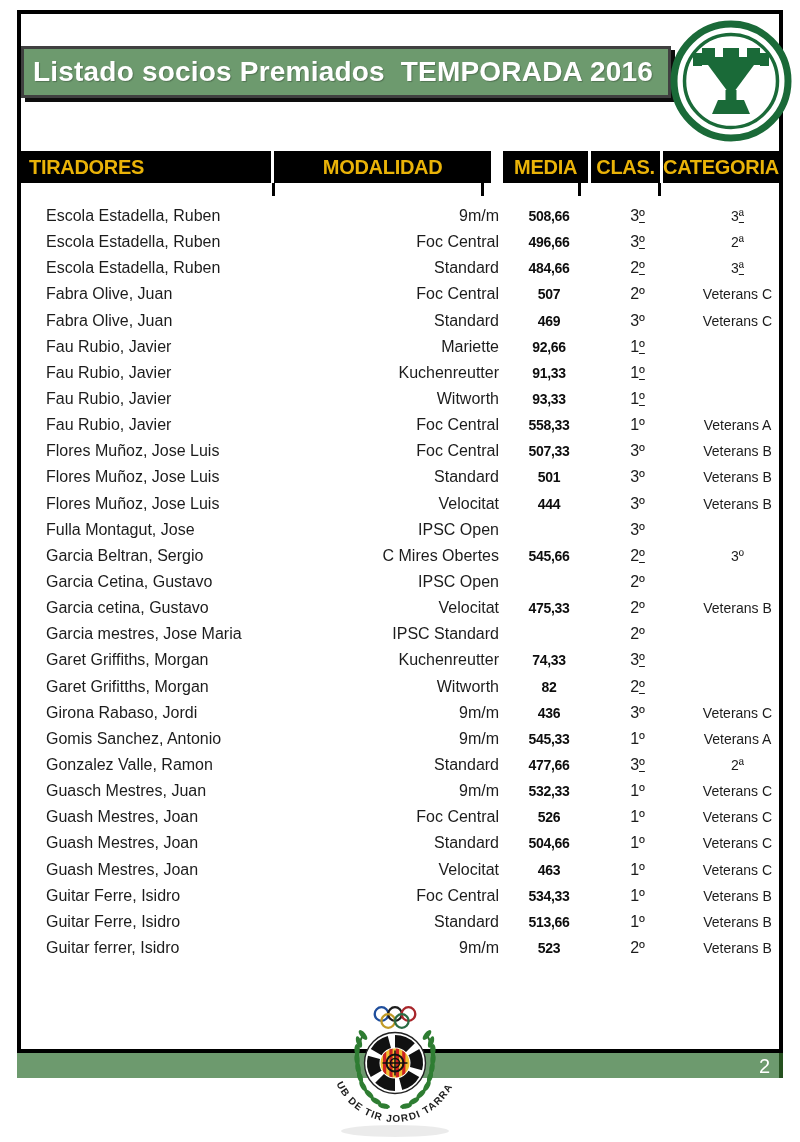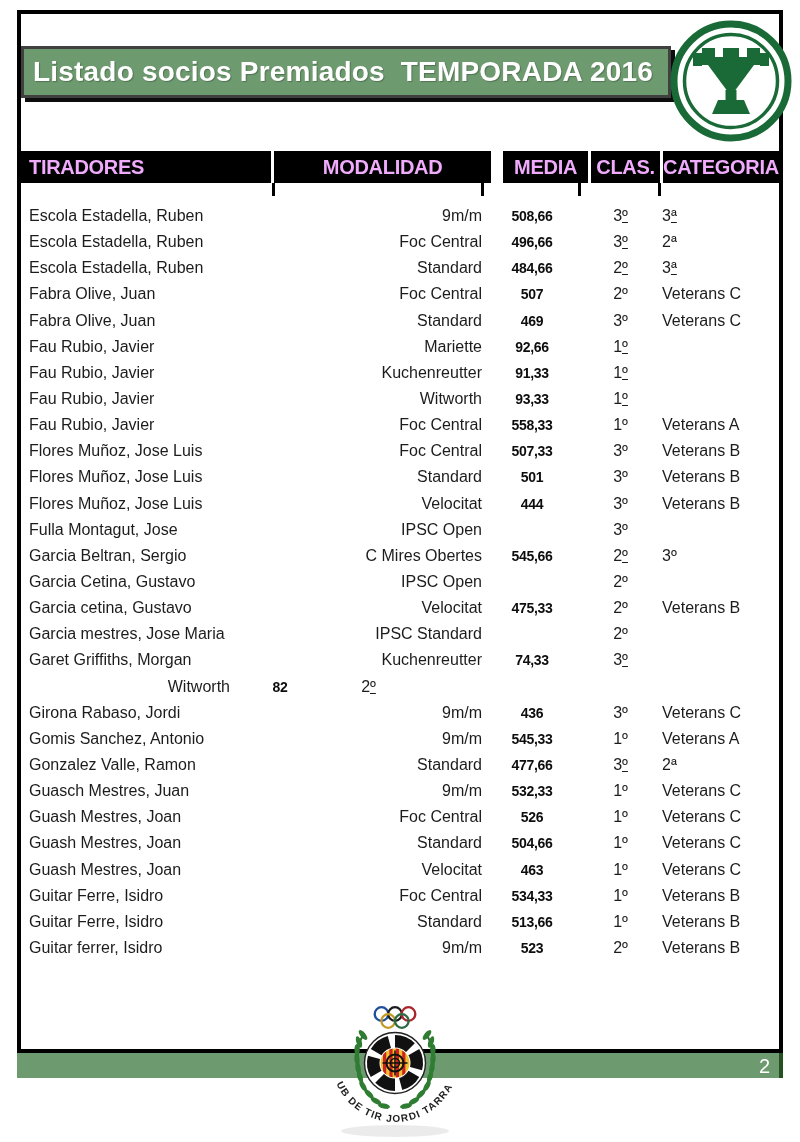--- a/index.html
+++ b/index.html
@@ -9,37 +9,37 @@
          border:4px solid #000;box-sizing:border-box;}
   
   .titlebar{position:absolute;left:21px;top:46px;width:650px;height:52px;
             border:3px solid #404040;box-sizing:border-box;box-shadow:4px 4px 0 #0d0d0d;
             display:flex;align-items:center;z-index:2;}
   .title{font-size:28px;font-weight:bold;color:#fff;white-space:pre;padding-left:9px;
          letter-spacing:.2px;text-shadow:1px 1px 1px rgba(0,0,0,.25);}
   .trophy{position:absolute;left:666px;top:16px;z-index:3;}
   
   .thead{position:absolute;left:21px;top:151px;width:758px;height:32px;display:flex;z-index:1;}
-  .hcell{color:#f0abfc;font-weight:bold;font-size:20px;line-height:32px;letter-spacing:-.3px;
+  .hcell{color:#eab308;font-weight:bold;font-size:20px;line-height:32px;letter-spacing:-.3px;
          text-align:center;}
   .hc1{width:252px;text-align:left;padding-left:8px;box-sizing:border-box;}
   .hc2{width:218px;margin-left:3px;}
   .hc3{width:86px;margin-left:12px;}
   .hc4{width:69px;margin-left:3px;}
   .hc5{width:117px;margin-left:3px;}
   .stub{position:absolute;width:3px;height:13px;background:#000;top:183px;}
-  .rows{position:absolute;left:21px;top:203px;width:758px;}
+  .rows{position:absolute;left:38px;top:203px;width:758px;}
   .trow{display:flex;height:26.15px;align-items:center;}
   .c{box-sizing:border-box;}
   .c1{width:252px;padding-left:8px;font-size:16px;}
   .c2{width:206px;margin-left:3px;text-align:right;font-size:16px;}
   .c3{width:94px;margin-left:3px;text-align:center;font-size:14px;font-weight:bold;
       color:#0d0d0d;letter-spacing:-.3px;}
   .c4{width:77px;margin-left:3px;text-align:center;font-size:16px;}
-  .c5{width:117px;margin-left:3px;text-align:left;font-size:16px;}
+  .c5{width:117px;margin-left:3px;text-align:center;font-size:14px;}
   .ordu{text-decoration:underline;text-underline-offset:1px;}
   
   .footbar{position:absolute;left:17px;top:1053px;width:766px;height:25px;
            border-right:4px solid #25501f;box-sizing:border-box;z-index:1;}
   .pagenum{position:absolute;right:9px;top:1px;color:#fff;font-size:20px;line-height:24px;}
   .clublogo{position:absolute;left:320px;top:1000px;z-index:5;}
 </style>
 </head>
 <body>
 
@@ -199,20 +199,21 @@
         <div class="c c5"></div>
       </div>
       <div class="trow">
         <div class="c c1">Garet Griffiths, Morgan</div>
         <div class="c c2">Kuchenreutter</div>
         <div class="c c3">74,33</div>
         <div class="c c4"><span>3</span><span class="ordu">º</span></div>
         <div class="c c5"></div>
       </div>
       <div class="trow">
+        <div class="c c1">Garet Grifitths, Morgan</div>
         <div class="c c2">Witworth</div>
         <div class="c c3">82</div>
         <div class="c c4"><span>2</span><span class="ordu">º</span></div>
         <div class="c c5"></div>
       </div>
       <div class="trow">
         <div class="c c1">Girona Rabaso, Jordi</div>
         <div class="c c2">9m/m</div>
         <div class="c c3">436</div>
         <div class="c c4">3º</div>

